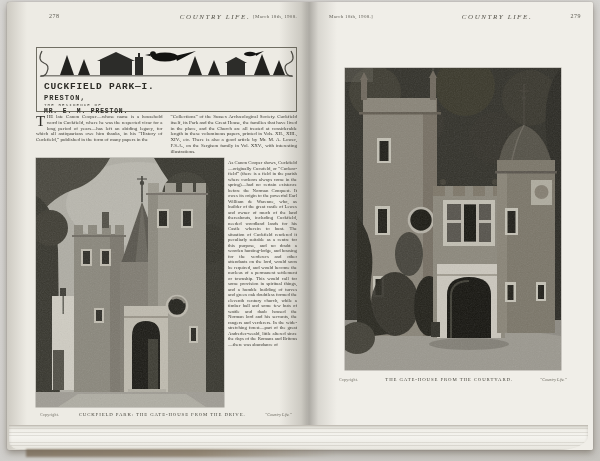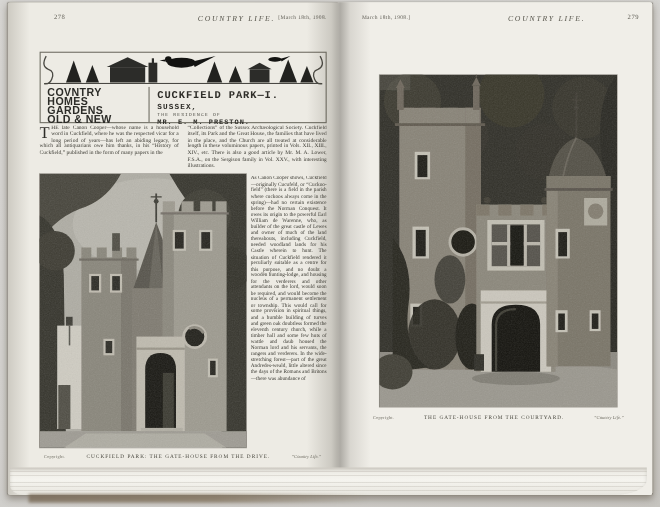--- a/index.html
+++ b/index.html
@@ -101,29 +101,23 @@
           <polygon points="113,6 108,7 113,8"></polygon>
           <ellipse cx="213" cy="6" rx="6" ry="2.2"></ellipse>
           <polygon points="218,5.5 227,3 219,8"></polygon>
         </g>
         <g stroke="#4a4943" stroke-width="1.2" fill="none">
           <path d="M5 3 Q0 12 7 15 Q13 17 10 24 Q8 29 3 28"></path>
           <path d="M254 3 Q259 12 252 15 Q246 17 249 24 Q251 29 256 28"></path>
         </g>
       </svg>
       <div class="mast-bottom">
-        <div class="brand">
-          <div>COVNTRY</div>
-          <div>HOMES</div>
-          <div>GARDENS</div>
-          <div>OLD &amp; NEW</div>
-        </div>
         <div class="title-panel">
           <div class="t-main">CUCKFIELD PARK—I.</div>
-          <div class="t-sub">SUSSEX,</div>
+          <div class="t-sub">PRESTON,</div>
           <div class="t-resid">THE RESIDENCE OF</div>
           <div class="t-owner">MR. E. M. PRESTON.</div>
         </div>
       </div>
     </div>
 
     <div class="intro">
       <div class="col smalltext">
         <span class="dropcap">T</span><span>HE late Canon Cooper—whose name is a household word in Cuckfield, where he was the respected vicar for a long period of years—has left an abiding legacy, for which all antiquarians owe him thanks, in his “History of Cuckfield,” published in the form of many papers in the</span>
       </div>

